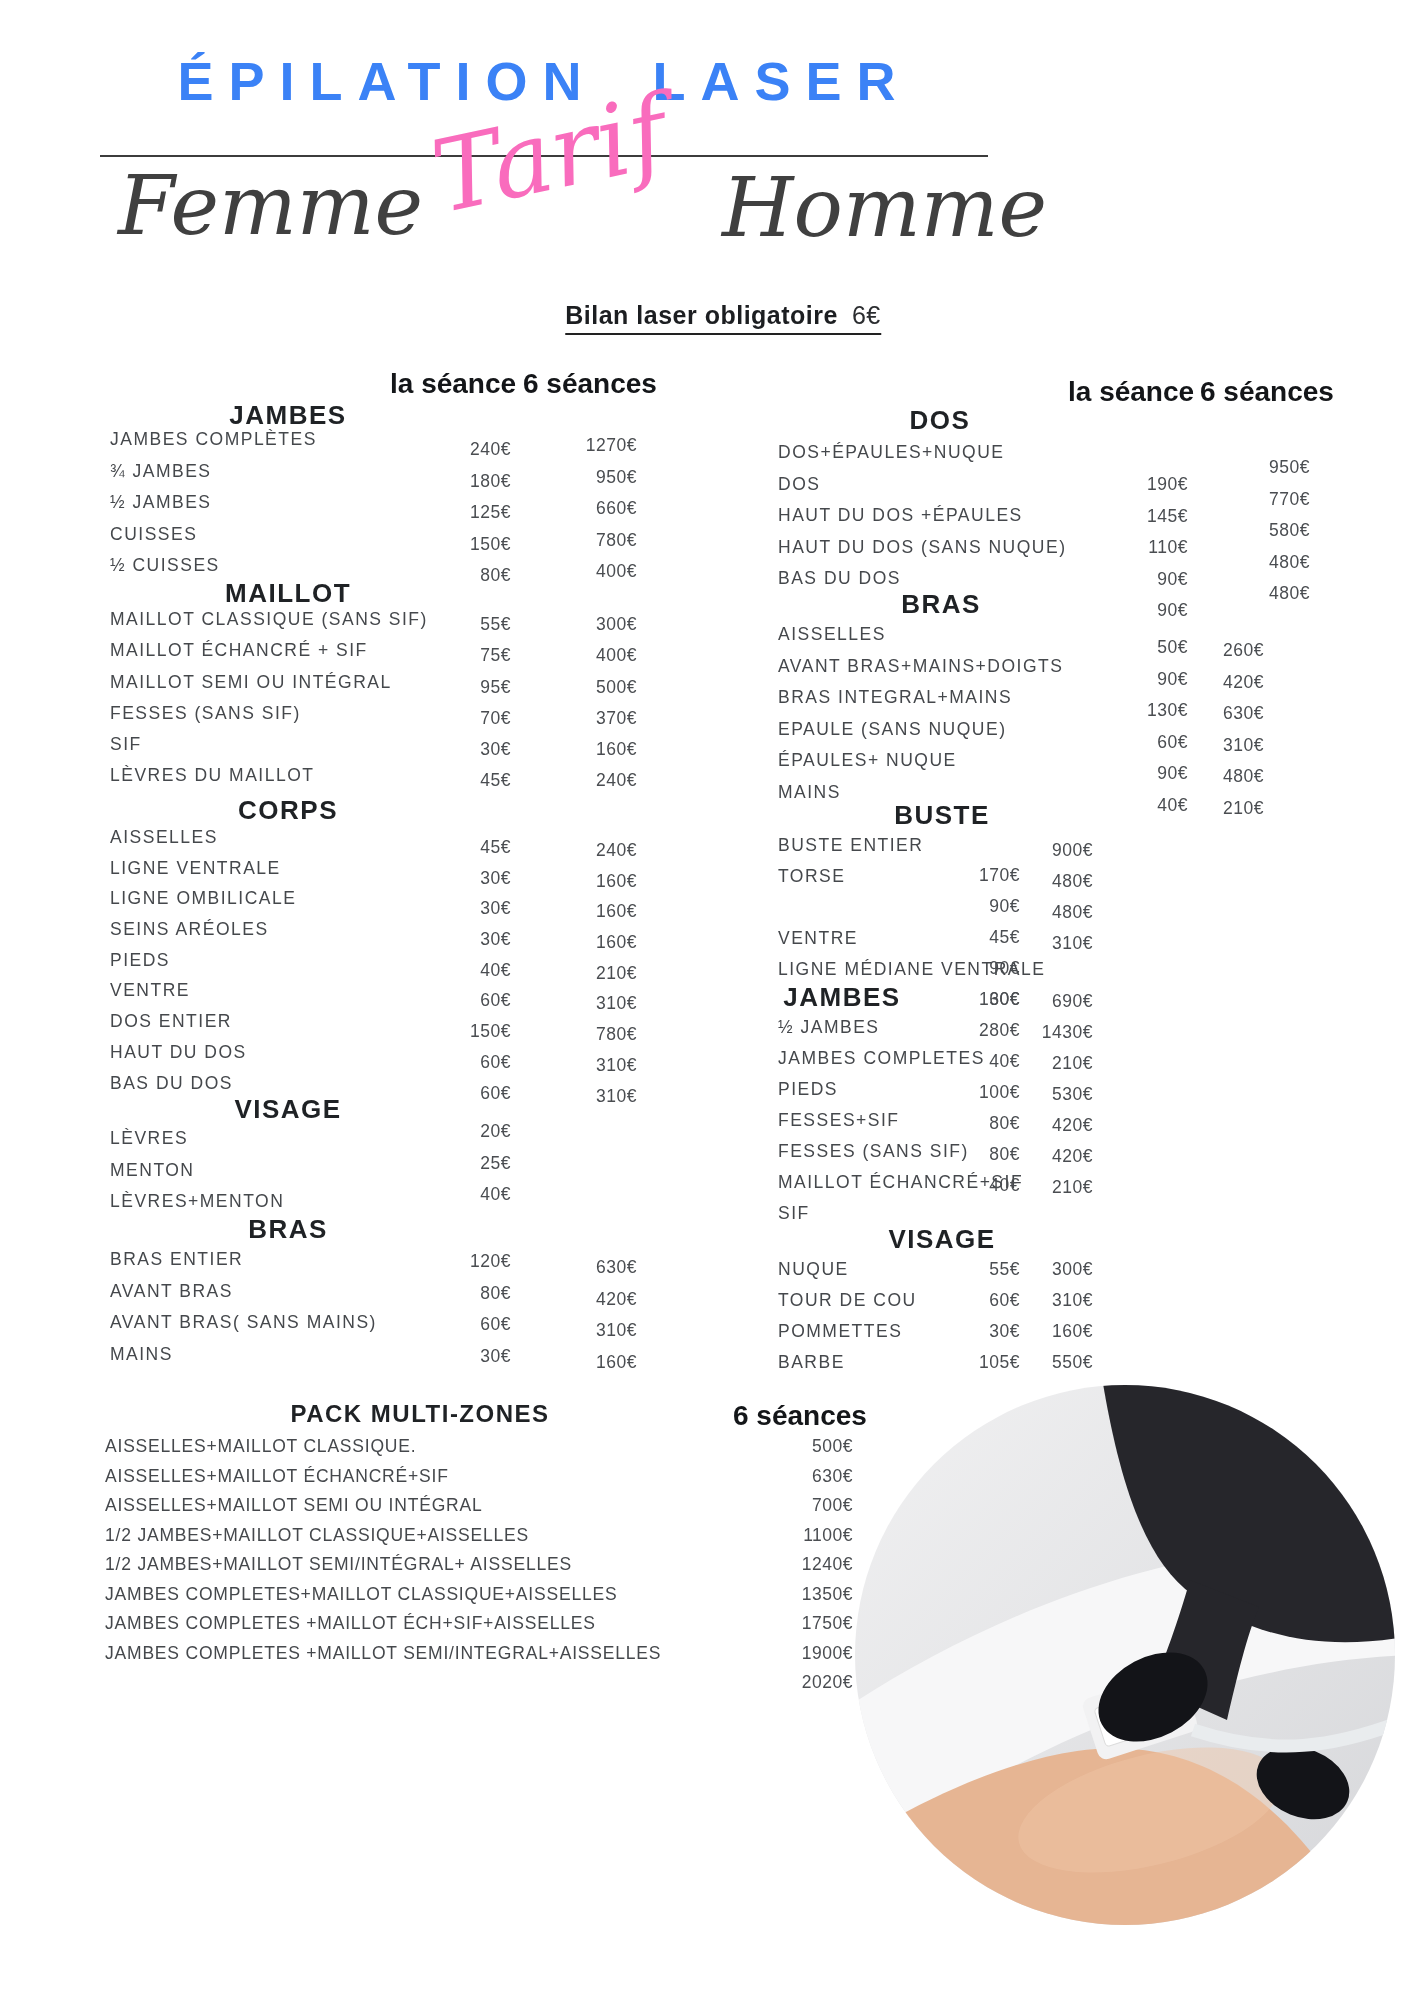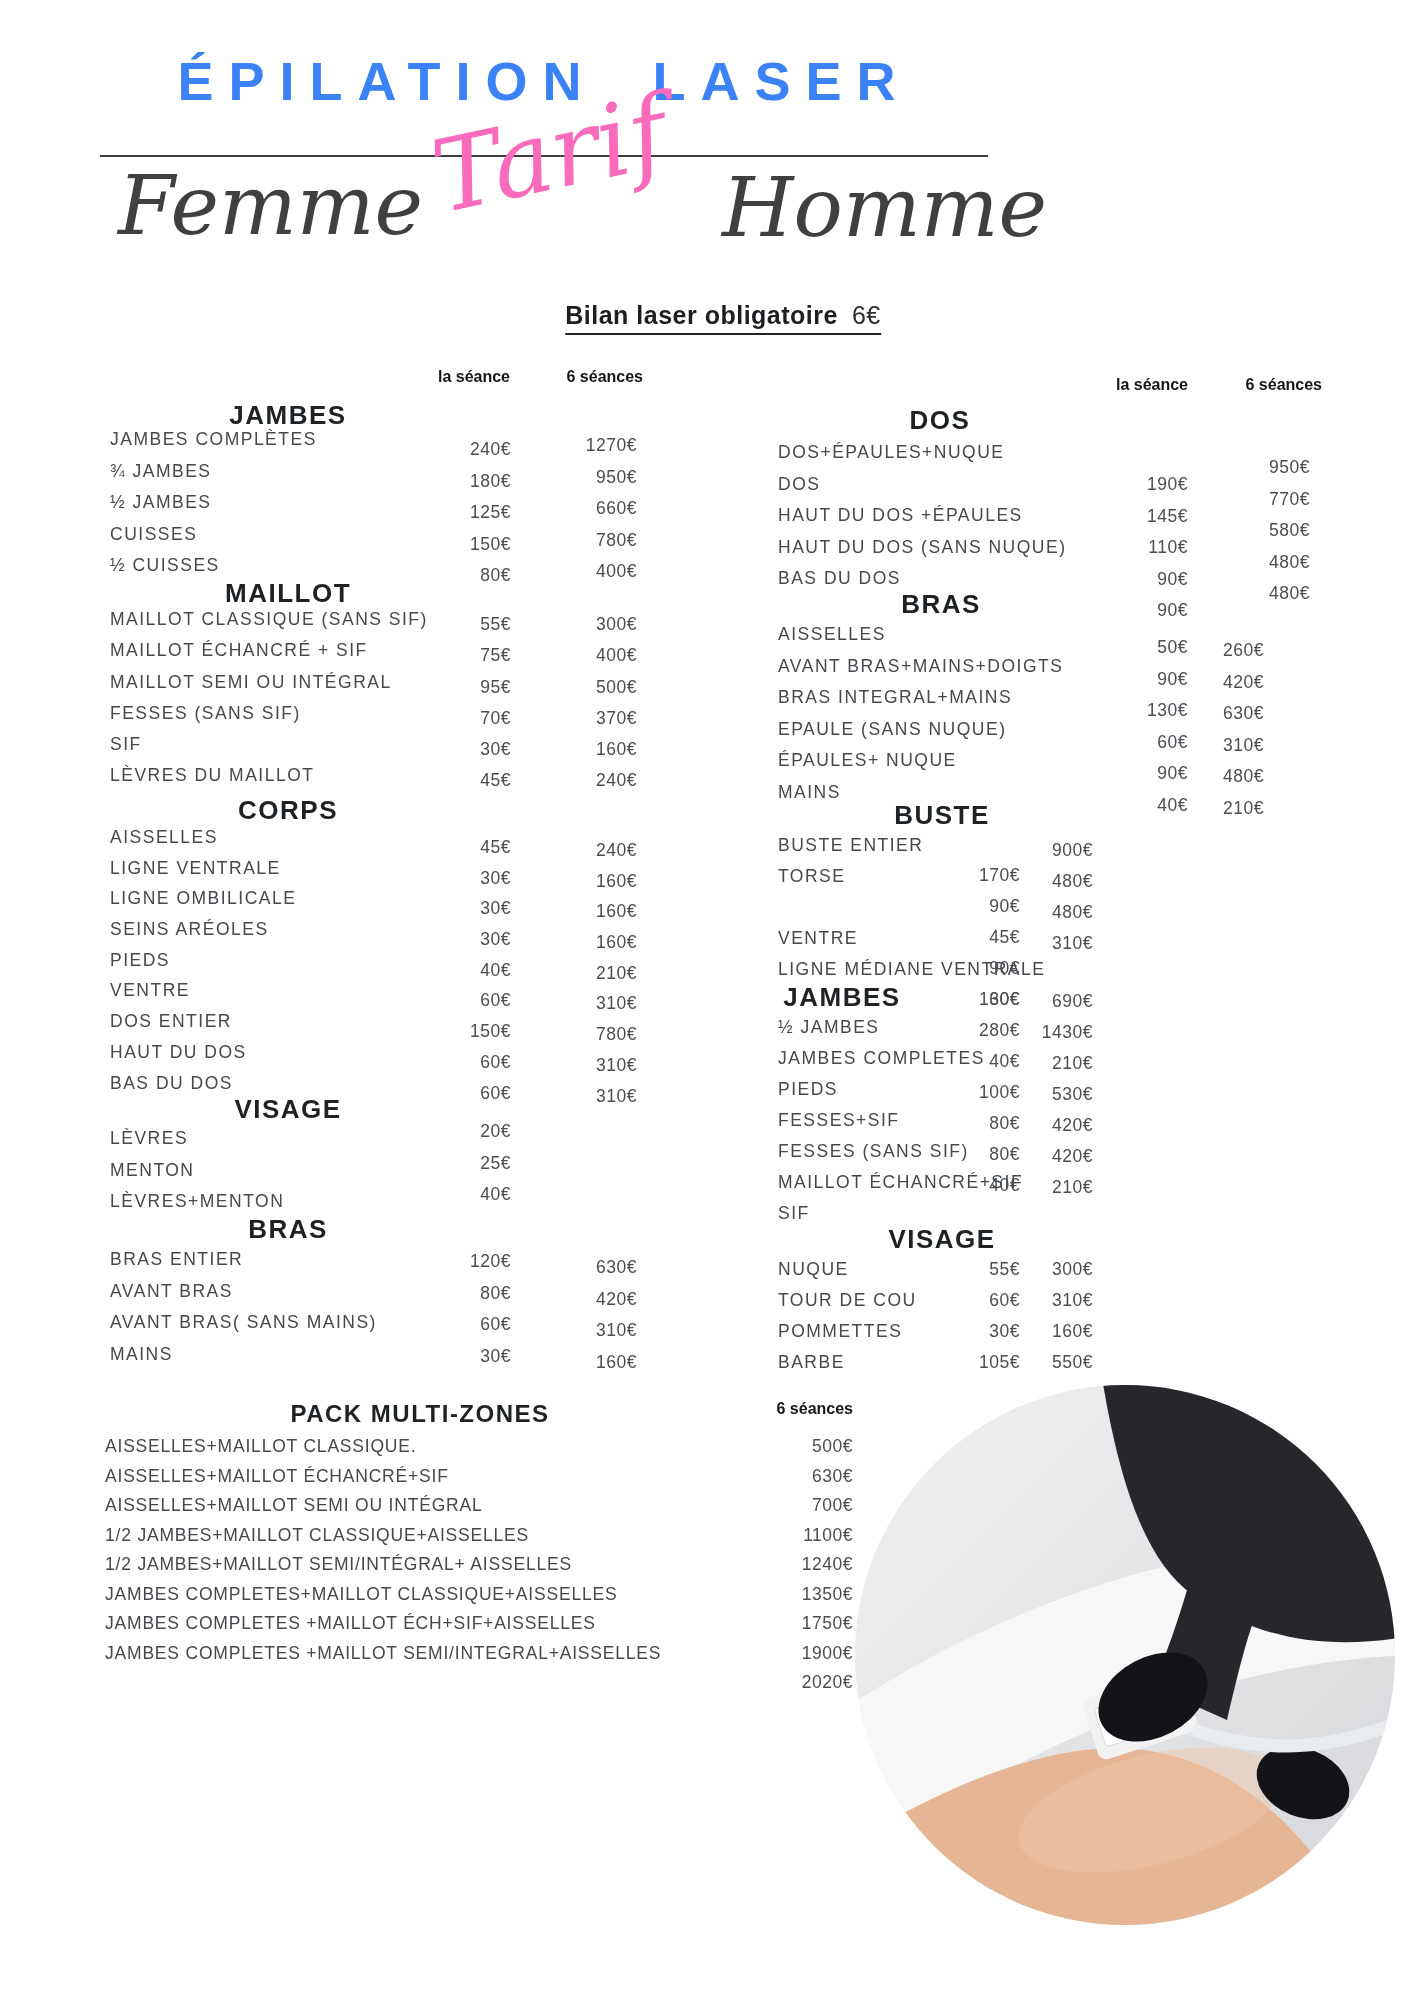--- a/index.html
+++ b/index.html
@@ -10,21 +10,21 @@
          color:#3b82f6;white-space:nowrap;}
   .rule{position:absolute;left:100px;top:155px;width:888px;height:2px;background:#3c3c3c;}
   .script{position:absolute;font-family:"DejaVu Serif",serif;font-style:italic;color:#404040;white-space:nowrap;}
   .script.tarif{left:550px;top:96px;transform:translateX(-50%) rotate(-12deg);font-size:100px;color:#f96cbd;}
   .script.femme{left:118px;top:158px;font-size:82px;}
   .script.homme{left:722px;top:160px;font-size:82px;}
   .bilan{position:absolute;left:723px;top:301px;transform:translateX(-50%);font-size:25px;
          color:#1c1e21;white-space:nowrap;border-bottom:2px solid #222;padding-bottom:3px;letter-spacing:.5px;}
   .bilan .b{font-weight:bold;}
   .bilan .n{font-weight:normal;margin-left:14px;color:#2b2d30;}
-  .ph{position:absolute;width:120px;text-align:right;font-size:16px;font-weight:bold;color:#141619;white-space:nowrap;}
+  .ph{position:absolute;width:120px;text-align:right;font-size:28px;font-weight:bold;color:#141619;white-space:nowrap;}
   .sec-h{position:absolute;transform:translateX(-50%);font-size:26px;font-weight:bold;
          letter-spacing:1.5px;color:#1f2225;white-space:nowrap;}
   .stack{position:absolute;--rh:31.5px;}
   .stack .c{height:var(--rh);line-height:var(--rh);font-size:17.5px;color:#45484c;white-space:nowrap;}
   .lbl .c{letter-spacing:1.5px;}
   .pr{width:120px;text-align:right;}
   .pr .c{letter-spacing:.5px;color:#4a4d51;}
   .pack-lbl .c{letter-spacing:.8px;}
   .photo{position:absolute;left:855px;top:1385px;width:540px;height:540px;}
 </style>

